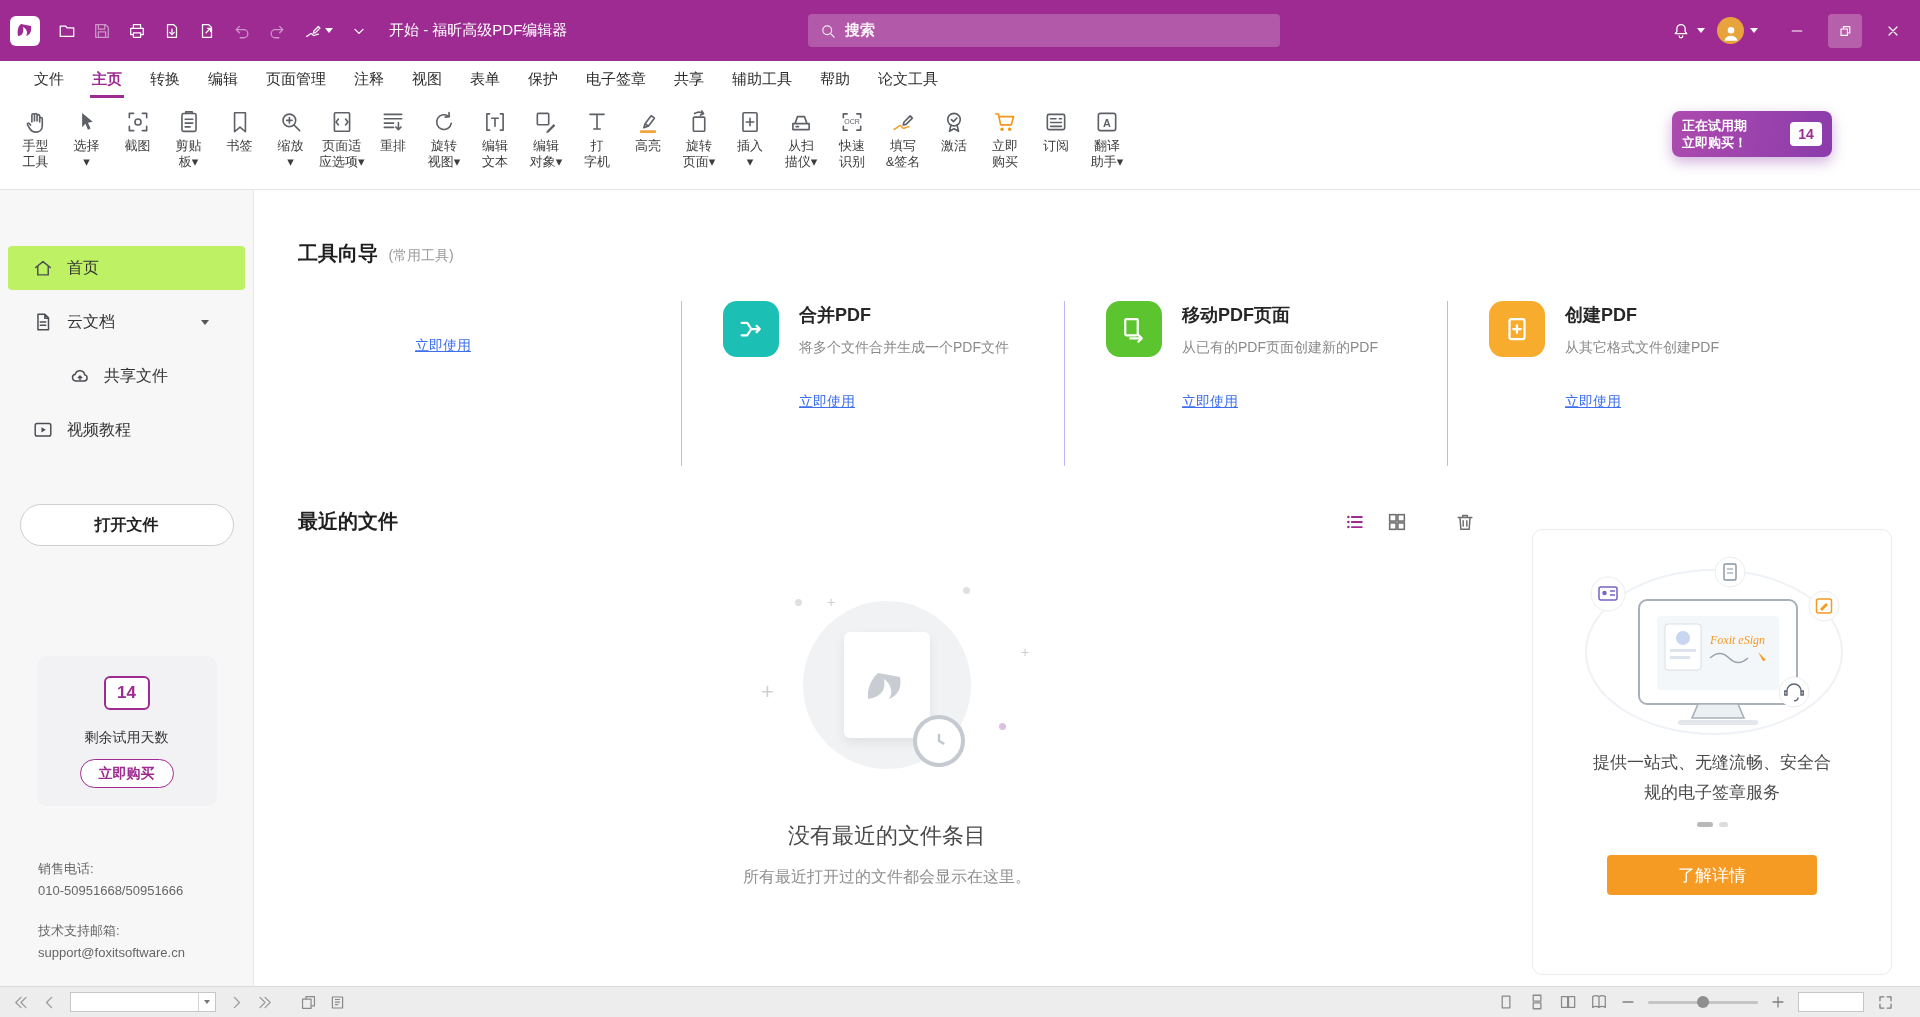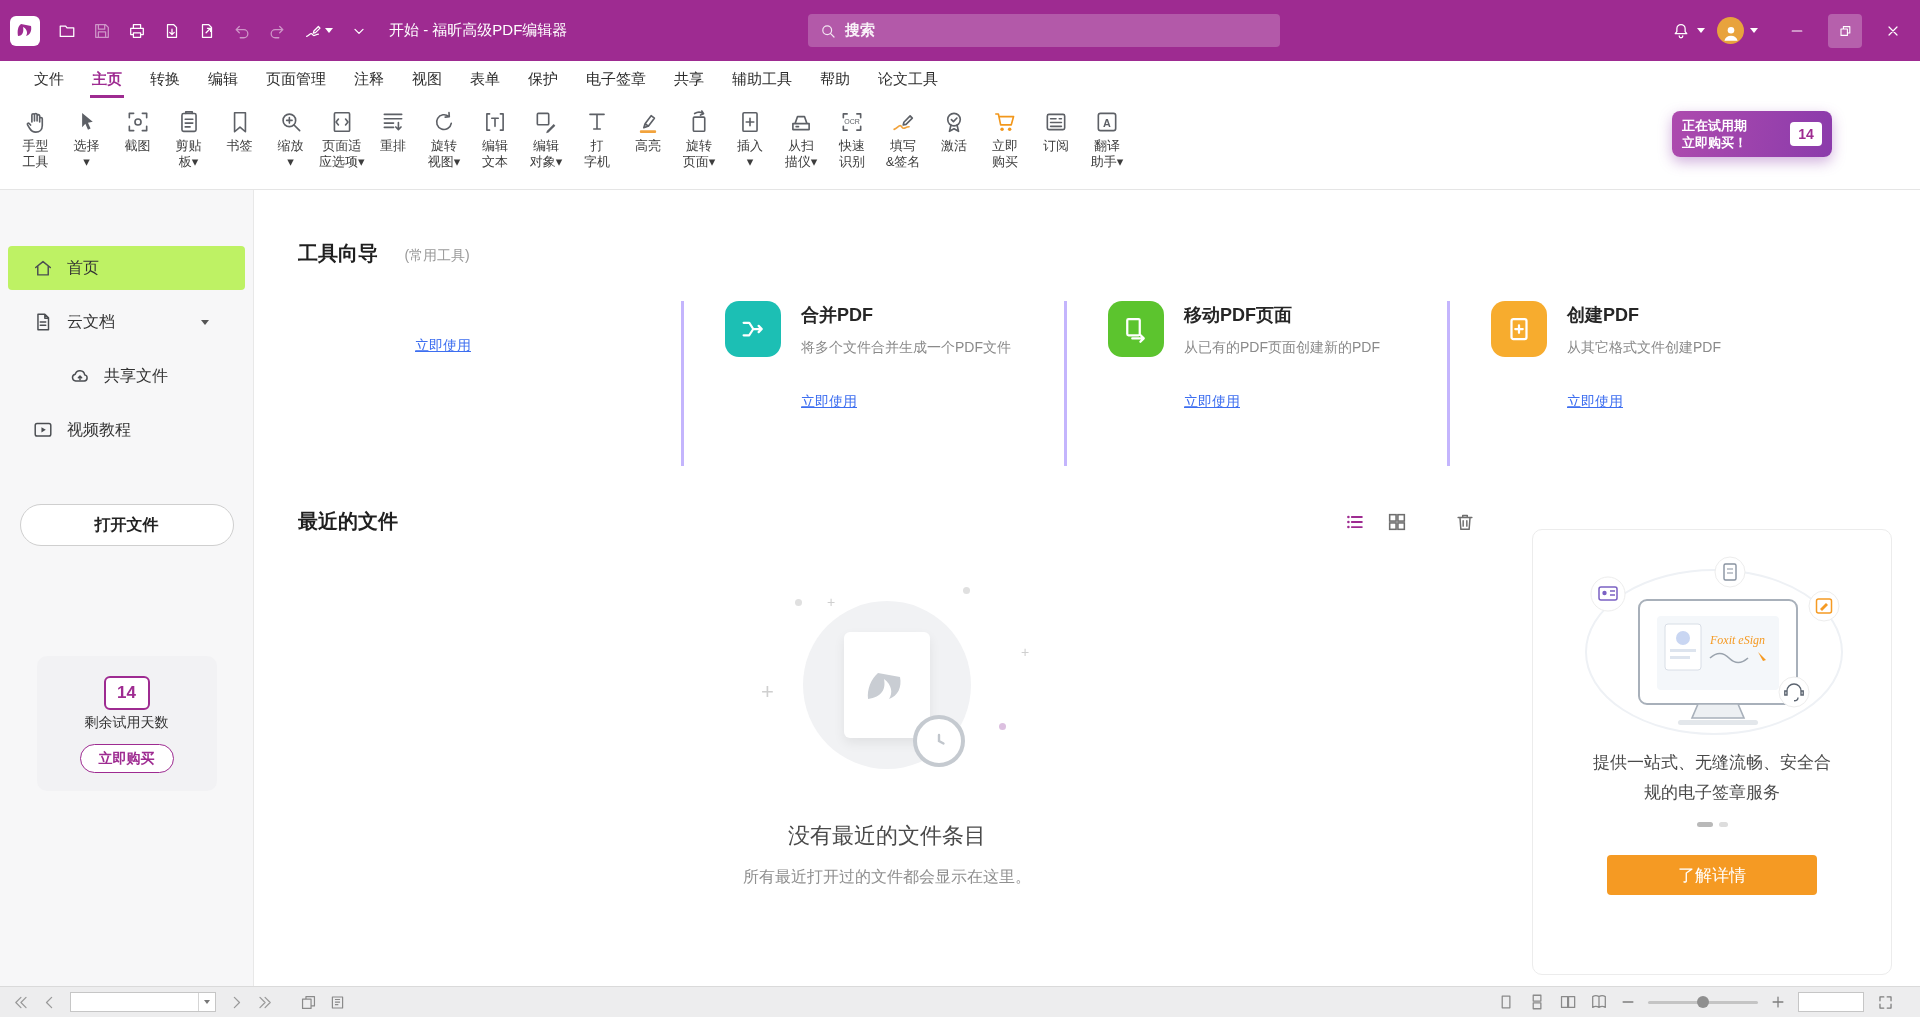--- a/index.html
+++ b/index.html
@@ -45,34 +45,34 @@
   .sb-nav{padding-top:56px;display:flex;flex-direction:column;gap:10px;}
   .sb-item{height:44px;margin:0 8px;border-radius:4px;display:flex;align-items:center;padding-left:24px;gap:13px;font-size:16px;color:#333;}
   .sb-item.active{background:#bef264;}
   .sb-item.indent{padding-left:61px;}
   .caret-g{width:0;height:0;border-left:4px solid transparent;border-right:4px solid transparent;border-top:5px solid #555;margin-left:auto;margin-right:36px;}
   .open-file{display:block;margin:52px auto 0;width:214px;height:42px;border-radius:21px;border:1px solid #CFCFCF;background:#fff;
              font-size:16px;font-weight:bold;color:#222;font-family:inherit;}
   .trial-card{width:180px;margin:110px auto 0;background:#F2F2F4;border-radius:10px;padding:20px 0 18px;display:flex;flex-direction:column;align-items:center;}
   .days-box{min-width:34px;height:30px;border:2px solid #9E2B91;border-radius:6px;color:#9E2B91;font-weight:bold;font-size:17px;
             display:flex;align-items:center;justify-content:center;background:#fff;padding:0 4px;}
-  .days-label{margin-top:4px;font-size:14px;color:#333;}
+  .days-label{margin-top:19px;font-size:14px;color:#333;}
   .buy-pill{margin-top:12px;border:1.5px solid #9E2B91;color:#9E2B91;background:#fff;border-radius:15px;height:29px;padding:0 18px;
             font-size:14px;font-weight:bold;font-family:inherit;}
   .contact{position:absolute;left:38px;bottom:22px;font-size:13px;color:#666;line-height:22px;}
   .contact .gap{height:18px;}
 
   
   #content{position:absolute;left:254px;top:190px;width:1666px;height:796px;background:#fff;padding-left:44px;box-sizing:border-box;}
   .sec-title{font-size:20px;font-weight:bold;color:#1f1f1f;display:inline-block;}
-  .sec-sub{font-size:14px;color:#999;margin-left:22px;}
+  .sec-sub{font-size:14px;color:#999;margin-left:6px;}
   .guide-head{margin-top:50px;}
   .cards{margin-top:34px;display:flex;}
   .card{width:383px;box-sizing:border-box;padding-left:41px;position:relative;min-height:165px;}
-  .card + .card{border-left:3px solid #c4b5fd;}
+  .card + .card{border-left:1px solid #c4b5fd;}
   .card-row{display:flex;}
   .card-icon{width:56px;height:56px;border-radius:14px;display:flex;align-items:center;justify-content:center;flex-shrink:0;}
   .card-txt{margin-left:20px;padding-top:2px;}
   .card-title{font-size:18px;font-weight:bold;color:#262626;}
   .card-desc{font-size:14px;color:#8a8a8a;margin-top:11px;max-width:240px;line-height:19px;}
   .card-link{display:inline-block;margin:36px 0 0 76px;font-size:14px;color:#3D6EF0;text-decoration:underline;cursor:pointer;}
   .recent-head{margin-top:42px;width:1178px;display:flex;align-items:center;}
   .recent-actions{margin-left:auto;display:flex;align-items:center;gap:20px;}
   .recent-actions .wide-gap{margin-left:26px;}
   .empty-wrap{width:1178px;display:flex;flex-direction:column;align-items:center;}
@@ -494,20 +494,27 @@
     </div>
 
     <button class="open-file">打开文件</button>
 
     <div class="trial-card">
       <div class="days-box">14</div>
       <div class="days-label">剩余试用天数</div>
       <button class="buy-pill">立即购买</button>
     </div>
 
+    <div class="contact">
+      <div>销售电话:</div>
+      <div>010-50951668/50951666</div>
+      <div class="gap"></div>
+      <div>技术支持邮箱:</div>
+      <div>support@foxitsoftware.cn</div>
+    </div>
   </aside>
 
   <main id="content">
 
     <div class="guide-head">
       <span class="sec-title">工具向导</span>
       <span class="sec-sub">(常用工具)</span>
     </div>
 
     <div class="cards">

